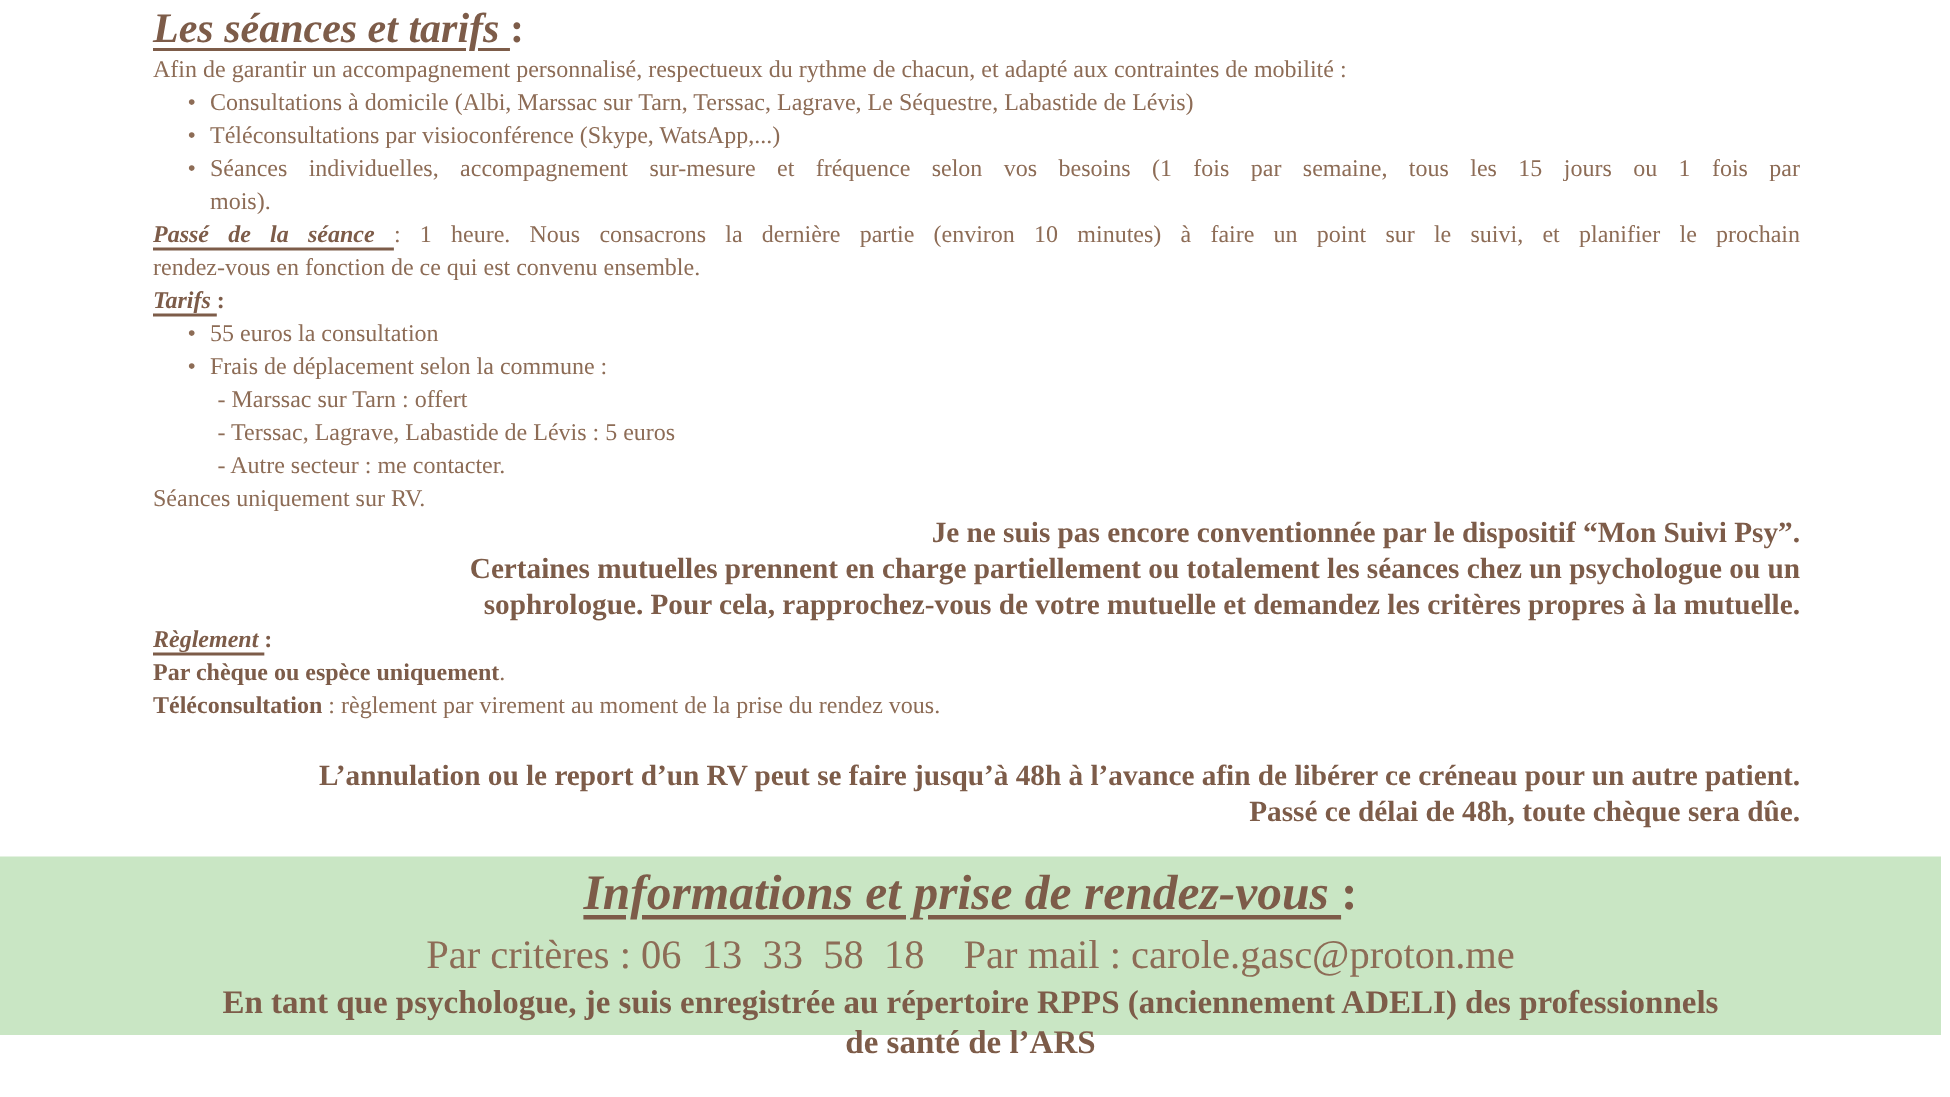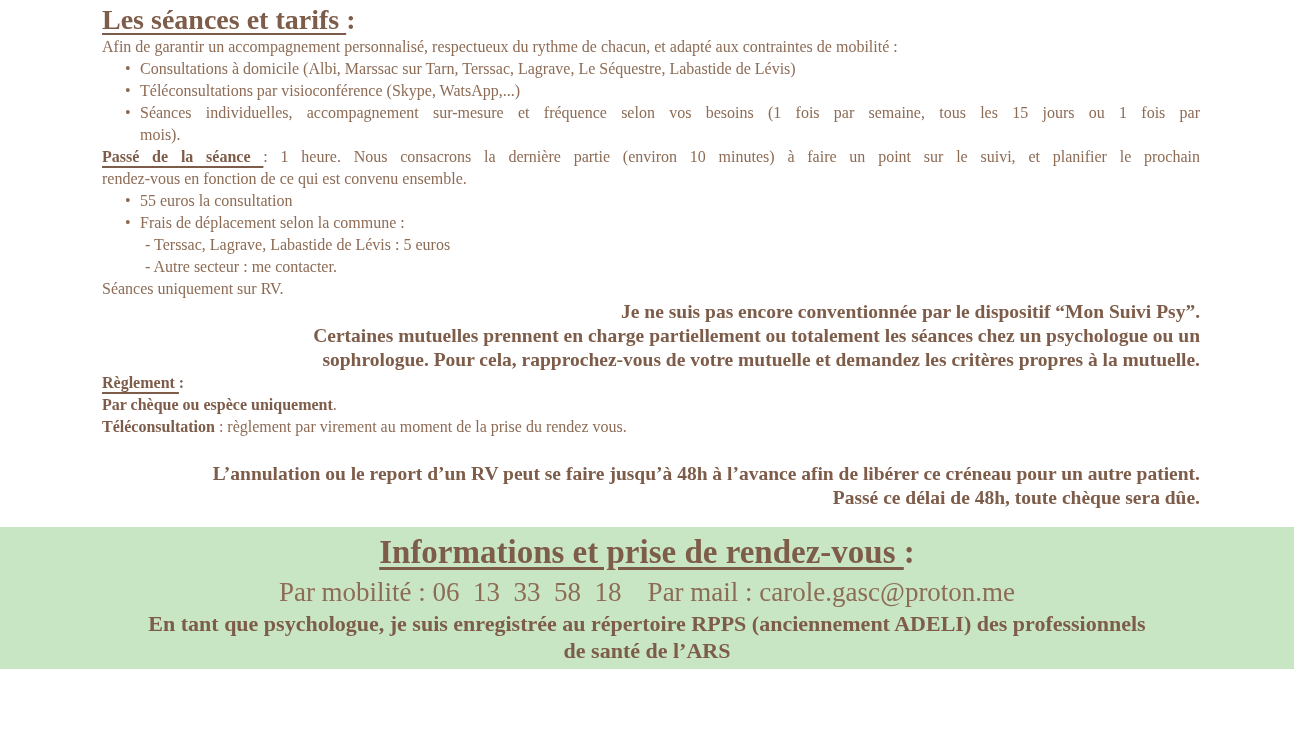--- a/index.html
+++ b/index.html
@@ -18,21 +18,21 @@
   .content{
     padding:3px 100px 0 102px;
     width:1300px;
   }
   .title{
     font-size:28px;
     line-height:33px;
     font-weight:bold;
     color:var(--bold);
   }
-  .u{ text-decoration:underline; text-underline-offset:4px; text-decoration-thickness:2px; }
+  .u{ text-decoration:underline; text-underline-offset:4px; text-decoration-thickness:2px;font-style:italic; }
   .u-sp{ white-space:pre; }
   .line{
     font-size:16px;
     line-height:22px;
   }
   .stretch{
     text-align:justify;
     text-align-last:justify;
   }
   .bullet{
@@ -55,21 +55,21 @@
   .emph{
     font-size:19.5px;
     line-height:24px;
     font-weight:bold;
     color:var(--bold);
   }
   .annul{ margin-top:24px; }
   .footer{
     margin-top:17px;
     width:1294px;
-    height:142px;
+    height:119px;
     background:var(--green);
     text-align:center;
     padding-top:3px;
   }
   .f-title{
     font-size:33px;
     line-height:44px;
     font-weight:bold;
     color:var(--bold);
   }
@@ -109,27 +109,29 @@
   </div>
   <div class="line bullet">
     <span>mois).</span>
   </div>
 
   <div class="line stretch">
     <span class="hd u u-sp">Passé de la séance </span><span>: 1 heure. Nous consacrons la dernière partie (environ 10 minutes) à faire un point sur le suivi, et planifier le prochain</span>
   </div>
   <div class="line">rendez-vous en fonction de ce qui est convenu ensemble.</div>
 
+  <div class="line"><span class="hd u u-sp">Tarifs </span><span class="hd">:</span></div>
 
   <div class="line bullet">
     <span class="dot">•</span><span>55 euros la consultation</span>
   </div>
   <div class="line bullet">
     <span class="dot">•</span><span>Frais de déplacement selon la commune :</span>
   </div>
+  <div class="line sub">- Marssac sur Tarn : offert</div>
   <div class="line sub">- Terssac, Lagrave, Labastide de Lévis : 5 euros</div>
   <div class="line sub">- Autre secteur : me contacter.</div>
 
   <div class="line">Séances uniquement sur RV.</div>
 
   <div class="emph center">Je ne suis pas encore conventionnée par le dispositif “Mon Suivi Psy”.</div>
   <div class="emph center">Certaines mutuelles prennent en charge partiellement ou totalement les séances chez un psychologue ou un</div>
   <div class="emph center">sophrologue. Pour cela, rapprochez-vous de votre mutuelle et demandez les critères propres à la mutuelle.</div>
 
   <div class="line"><span class="hd u u-sp">Règlement </span><span class="hd">:</span></div>
@@ -138,16 +140,16 @@
 
   <div class="annul">
     <div class="emph center">L’annulation ou le report d’un RV peut se faire jusqu’à 48h à l’avance afin de libérer ce créneau pour un autre patient.</div>
     <div class="emph center">Passé ce délai de 48h, toute chèque sera dûe.</div>
   </div>
 
 </div>
 
 <div class="footer">
   <div class="f-title"><span class="u u-sp">Informations et prise de rendez-vous </span><span>:</span></div>
-  <div class="f-contact"><span>Par mobilité : </span><span>06  13  33  58  18</span><span class="mail-gap">Par mail : </span><span>carole.gasc@proton.me</span></div>
+  <div class="f-contact"><span>Par critères : </span><span>06  13  33  58  18</span><span class="mail-gap">Par mail : </span><span>carole.gasc@proton.me</span></div>
   <div class="f-rpps">En tant que psychologue, je suis enregistrée au répertoire RPPS (anciennement ADELI) des professionnels</div>
   <div class="f-rpps">de santé de l’ARS</div>
 </div>
 
 </body></html>

